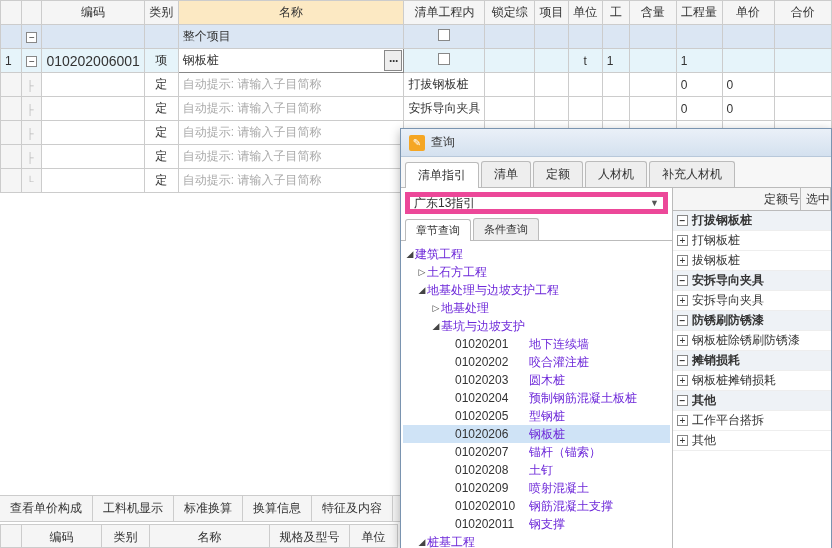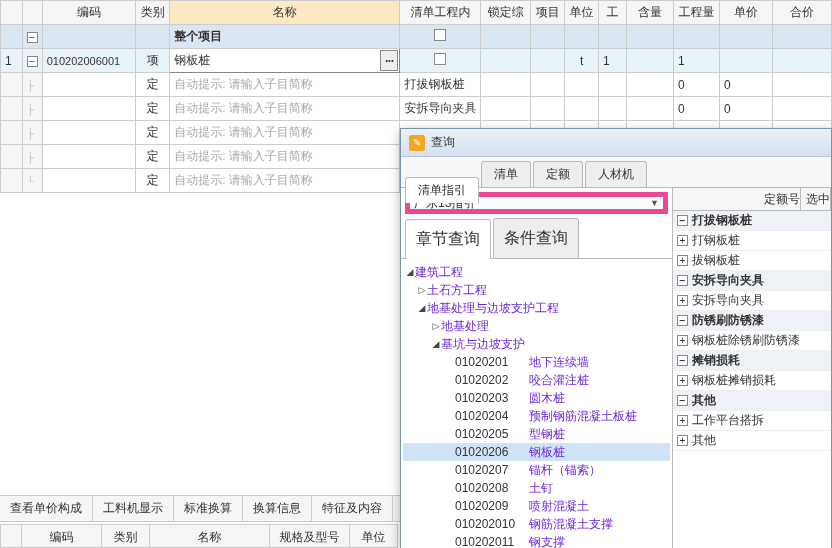--- a/index.html
+++ b/index.html
@@ -8,47 +8,47 @@
 .grid th,.grid td{border:1px solid #ccc;height:24px;padding:0 4px;text-align:left;white-space:nowrap;overflow:hidden}
 .grid th{background:#f5f5f5;font-weight:normal;text-align:center}
 .row-num{width:22px;text-align:center;background:#f5f5f5}
 .tree-cell{width:20px;text-align:center;background:#f5f5f5}
 .code-col{width:94px}
 .cat-col{width:34px;text-align:center}
 .name-col{width:234px}
 .c1{width:56px}.c2{width:50px}.c3{width:34px}.c4{width:34px}.c5{width:28px}.c6{width:48px}.c7{width:46px}.c8{width:54px}.c9{width:60px}
 .name-head{background:#fce9c3 !important}
 .proj-row td{background:#dbe6f3}
-.proj-row .bold{font-weight:bold}
+.proj-row .bold{font-weight:normal}
 .sel-row td{background:#e6f4fa}
 .sel-name{position:relative;background:#fff !important;border:1px solid #888 !important}
 .dots{position:absolute;right:1px;top:1px;bottom:1px;width:18px;border:1px solid #888;background:#eee;display:flex;align-items:center;justify-content:center;font-weight:bold;letter-spacing:-1px}
 .collapse-btn{display:inline-block;width:11px;height:11px;border:1px solid #888;line-height:9px;text-align:center;font-size:10px;background:#fff}
 .tree-line{color:#bbb;font-size:10px}
 .hint{color:#aaa}
 .chk{display:inline-block;width:12px;height:12px;border:1px solid #888;background:#fff}
 .num{text-align:right}
 .bottom-tabs{position:absolute;left:0;bottom:26px;display:flex;background:#f5f5f5;border-top:1px solid #ccc;border-bottom:1px solid #ccc;width:400px}
 .bottom-tabs div{padding:4px 10px;border-right:1px solid #ccc}
 .bottom-head{position:absolute;left:0;bottom:0;display:flex;width:400px}
 .bottom-head div{border:1px solid #ccc;border-left:none;height:24px;line-height:24px;text-align:center;background:#f5f5f5}
 .bottom-head div:first-child{border-left:1px solid #ccc}
 
 .popup{position:absolute;left:400px;top:128px;width:432px;height:420px;background:#eef2f6;border:1px solid #7a94b0;box-shadow:0 3px 10px rgba(0,0,0,.3)}
 .popup-title{background:linear-gradient(#eaf0f8,#d4e1ef);height:28px;display:flex;align-items:center;padding:0 8px;border-bottom:1px solid #b8c8da}
 .popup-title .ico{width:16px;height:16px;background:#f5a623;border-radius:2px;margin-right:6px;display:flex;align-items:center;justify-content:center;color:#fff;font-size:10px}
 .popup-tabs{display:flex;background:#f7f7f7;border-bottom:1px solid #bbb;padding:4px 4px 0}
 .popup-tabs div{padding:4px 12px;border:1px solid #bbb;border-bottom:none;margin-right:2px;background:#eee;border-radius:3px 3px 0 0}
-.popup-tabs .act{background:#fff;position:relative;top:16px}
+.popup-tabs .act{background:#fff;position:relative;top:1px}
 .popup-body{display:flex;height:calc(100% - 54px)}
 .left-pane{width:272px;border-right:1px solid #bbb;background:#fff;display:flex;flex-direction:column}
 .combo{margin:4px;height:22px;border:5px solid #ec4899;background:#fff;display:flex;align-items:center;justify-content:space-between;padding:0 4px}
 .combo .arr{font-size:9px;color:#555}
 .inner-tabs{display:flex;padding:0 4px;border-bottom:1px solid #bbb}
-.inner-tabs div{padding:9px 10px;border:1px solid #bbb;border-bottom:none;margin-right:2px;background:#eee;border-radius:3px 3px 0 0;font-size:16px}
+.inner-tabs div{padding:3px 10px;border:1px solid #bbb;border-bottom:none;margin-right:2px;background:#eee;border-radius:3px 3px 0 0;font-size:11px}
 .inner-tabs .act{background:#fff;position:relative;top:1px}
 .tree{flex:1;overflow:auto;padding:4px 2px}
 .tree-row{display:flex;align-items:center;height:18px;padding:0 2px}
 .tree-row.sel{background:#cfe3f6}
 .tri{width:10px;font-size:9px;color:#444;text-align:center}
 .code{width:74px;color:#333}
 .lbl{color:#6d28d9}
 .indent1{padding-left:14px}.indent2{padding-left:28px}.indent3{padding-left:42px}
 .right-pane{flex:1;background:#fff;display:flex;flex-direction:column}
 .rp-head{display:flex;border-bottom:1px solid #bbb}
@@ -94,21 +94,21 @@
         <td></td>
         <td></td>
         <td></td>
         <td></td>
         <td></td>
         <td></td>
 </tr>
 <tr class="sel-row">
   <td class="row-num">1</td>
   <td class="tree-cell"><span class="collapse-btn">−</span></td>
-  <td style="font-size:11px">010202006001</td>
+  <td style="font-size:14px">010202006001</td>
   <td style="text-align:center">项</td>
   <td class="sel-name"><span>钢板桩</span><span class="dots">···</span></td>
   <td style="text-align:center"><span class="chk"></span></td>
   <td></td>
         <td></td>
         <td style="text-align:center">t</td>
   <td class="num">1</td>
         <td></td>
   <td class="num">1</td>
         <td></td>
@@ -216,20 +216,21 @@
 <div class="popup">
   <div class="popup-title">
     <span class="ico">✎</span>
     <span>查询</span>
   </div>
   <div class="popup-tabs">
     <div class="act">清单指引</div>
     <div>清单</div>
     <div>定额</div>
     <div>人材机</div>
+    <div>补充人材机</div>
   </div>
   <div class="popup-body">
     <div class="left-pane">
       <div class="combo">
         <span>广东13指引</span>
         <span class="arr">▼</span>
       </div>
       <div class="inner-tabs">
         <div class="act">章节查询</div>
         <div>条件查询</div>

